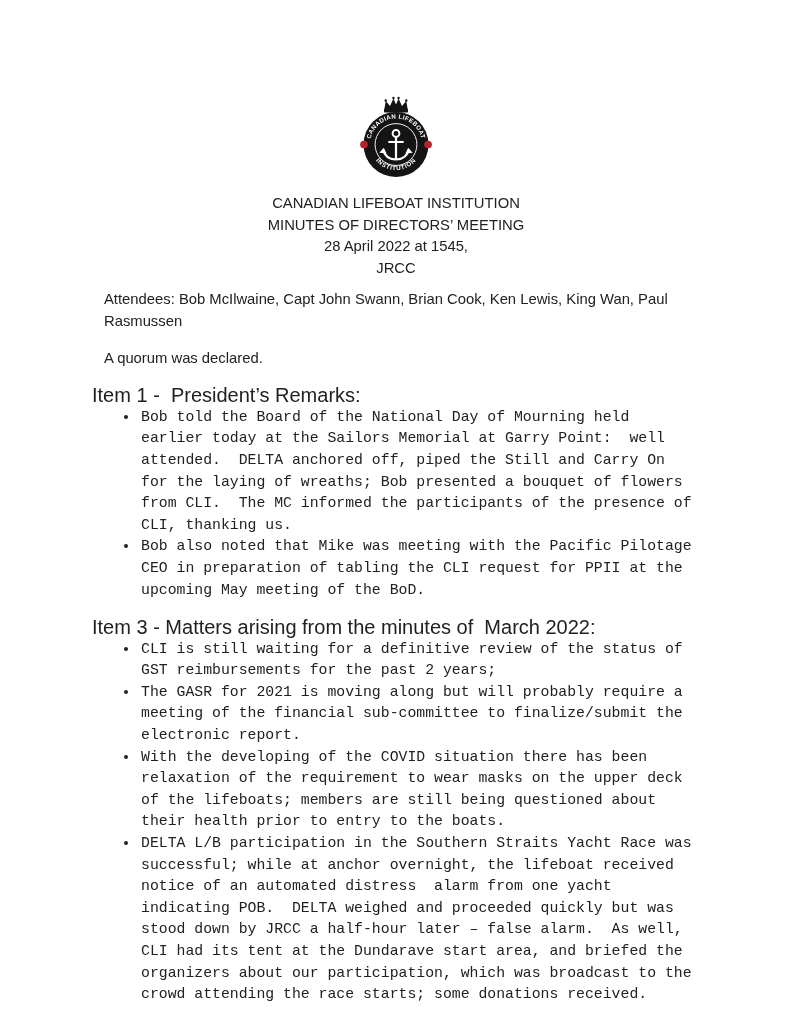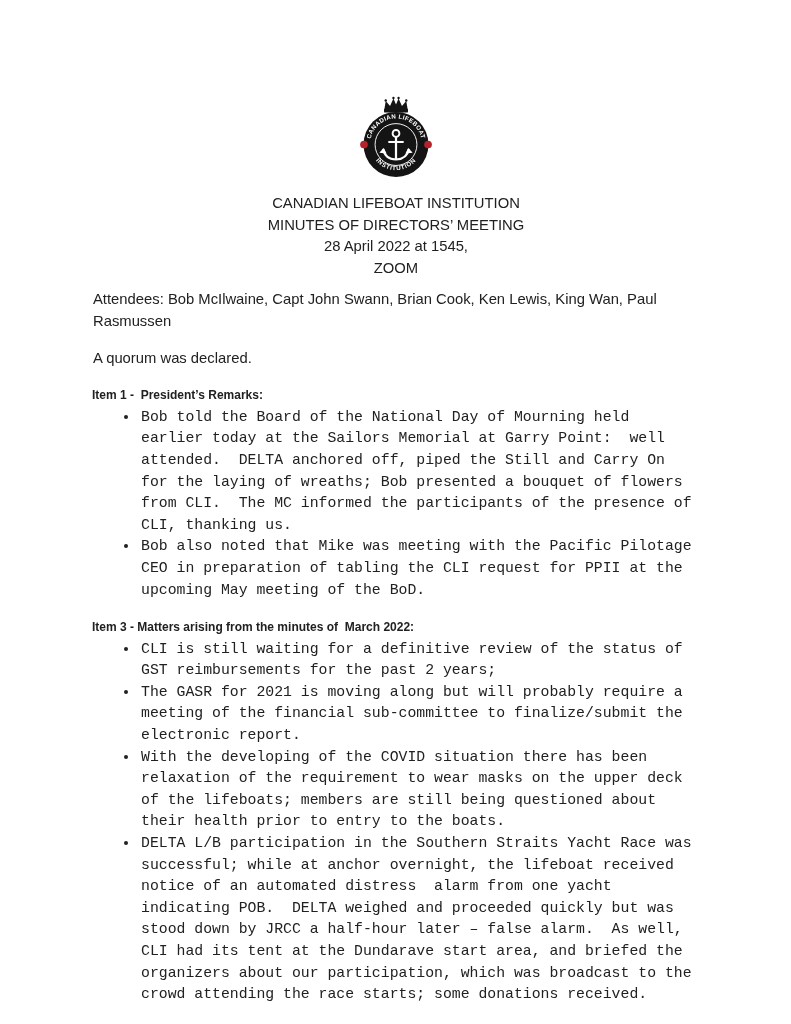--- a/index.html
+++ b/index.html
@@ -25,31 +25,31 @@
     height: 82px;
   }
   .title-block {
     text-align: center;
     margin-top: 16px;
     font-size: 14.8px;
     line-height: 21.6px;
   }
   .bold { font-weight: normal; }
   .para {
-    margin: 1px;
+    margin: 12px;
     font-size: 14.8px;
     line-height: 21.6px;
     white-space: pre-wrap;
   }
   .mt { margin-top: 15px; }
   h2.item-heading {
     margin: 16px 0 0 0;
-    font-size: 12px;
+    font-size: 20px;
     line-height: 21.6px;
-    font-weight: bold;
+    font-weight: normal;
     white-space: pre-wrap;
   }
   ul.bullets {
     margin: 0;
     padding: 0 0 0 47px;
     list-style: disc outside;
     font-family: Liberation Mono, monospace;
   }
   ul.bullets li {
     font-size: 14.8px;
@@ -100,21 +100,21 @@
       <text font-size="7.2" font-weight="bold" fill="#ffffff" letter-spacing="0.8" font-family="Liberation Sans, sans-serif">
         <textPath href="#arcBottom" startOffset="50%" text-anchor="middle">INSTITUTION</textPath>
       </text>
     </svg>
   </div>
 
   <div class="title-block">
     <div class="bold">CANADIAN LIFEBOAT INSTITUTION</div>
     <div class="bold">MINUTES OF DIRECTORS’ MEETING</div>
     <div>28 April 2022 at 1545,</div>
-    <div>ZOOM</div>
+    <div>JRCC</div>
   </div>
 
   <p class="para" style="margin-top:10px"><span class="bold">Attendees:</span> <span>Bob McIlwaine, Capt John Swann, Brian Cook, Ken Lewis, King Wan, Paul Rasmussen</span></p>
 
   <p class="para mt">A quorum was declared.</p>
 
   <section>
     <h2 class="item-heading">Item 1 -  President’s Remarks:</h2>
     <ul class="bullets">
       <li>Bob told the Board of the National Day of Mourning held earlier today at the Sailors Memorial at Garry Point:  well attended.  DELTA anchored off, piped the Still and Carry On for the laying of wreaths; Bob presented a bouquet of flowers from CLI.  The MC informed the participants of the presence of CLI, thanking us.</li>

